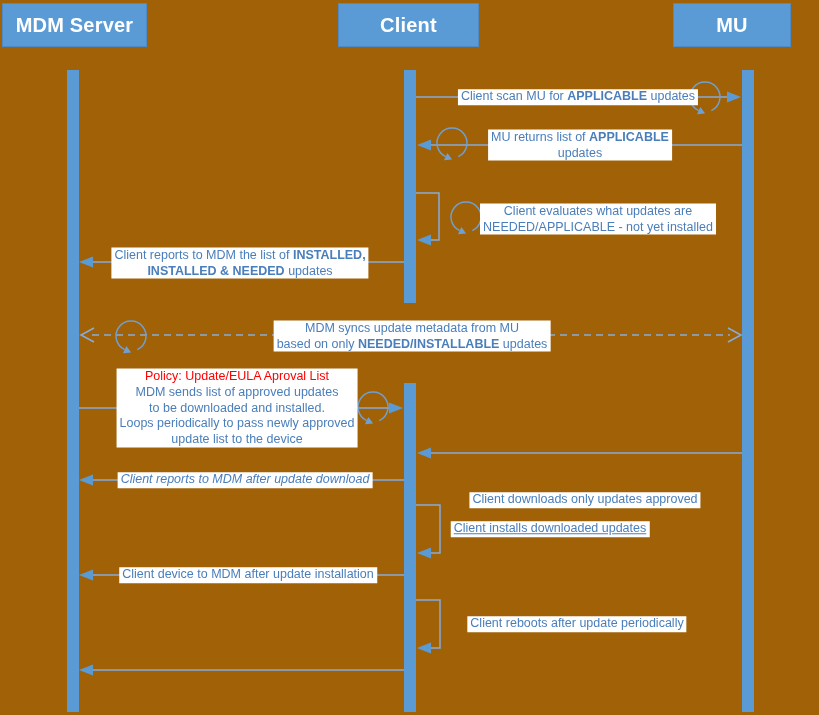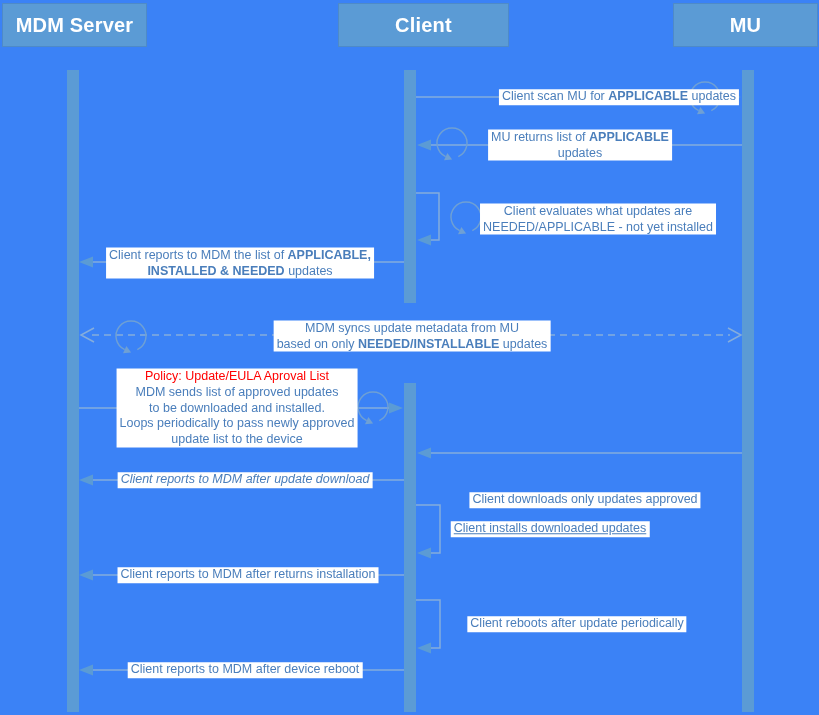--- a/index.html
+++ b/index.html
@@ -3,45 +3,45 @@
 <meta charset="utf-8">
 <style>
   :root{
     --accent:#5B9BD5;
     --line:#85ADDC;
     --text:#4A7EBB;
     --red:#FF0000;
   }
   html,body{margin:0;padding:0;background:#fff;}
   #canvas{
-    position:relative;width:819px;height:715px;background:#3b82f6;overflow:hidden;
+    position:relative;width:819px;height:715px;background:#a16207;overflow:hidden;
     font-family:"Liberation Sans",sans-serif;
   }
   .actor{
     position:absolute;top:3px;height:44px;background:var(--accent);
     border:1px solid #4e8ac8;box-sizing:border-box;
     display:flex;align-items:center;justify-content:center;
     color:#fff;font-weight:bold;font-size:20px;letter-spacing:.2px;
   }
   #actor-mdm{left:2px;width:145px;}
-  #actor-client{left:338px;width:171px;}
-  #actor-mu{left:673px;width:145px;}
+  #actor-client{left:338px;width:141px;}
+  #actor-mu{left:673px;width:118px;}
   .lifeline{position:absolute;width:12px;background:var(--accent);}
   #life-mdm{left:67px;top:70px;height:642px;}
   #life-client-a{left:404px;top:70px;height:233px;}
   #life-client-b{left:404px;top:383px;height:329px;}
   #life-mu{left:742px;top:70px;height:642px;}
   #connectors{position:absolute;left:0;top:0;z-index:2;}
   .lbl{
     position:absolute;z-index:3;transform:translate(-50%,-50%);
     background:#fff;color:var(--text);font-size:12.5px;line-height:15.5px;
     text-align:center;white-space:nowrap;padding:0 3px;
   }
   .lbl .red{color:var(--red);}
-  #lbl-scan{left:578px;top:97px;margin-left:41px;}
+  #lbl-scan{left:578px;top:97px;}
   #lbl-returns{left:580px;top:145px;}
   #lbl-evaluate{left:598px;top:219px;}
   #lbl-report1{left:240px;top:263px;}
   #lbl-sync{left:412px;top:336px;}
   #lbl-policy{left:237px;top:408px;line-height:15.8px;}
   #lbl-download{left:585px;top:456px;margin-top:44px;}
   #lbl-report2{left:245px;top:480px;font-style:italic;}
   #lbl-install{left:550px;top:529px;text-decoration:underline;}
   #lbl-report3{left:248px;top:575px;}
   #lbl-reboot{left:577px;top:624px;}
@@ -127,21 +127,21 @@
     <div><span>Client evaluates what updates are</span></div>
     <div><span>NEEDED/APPLICABLE - not yet installed</span></div>
   </div>
 
   <div class="lbl" id="lbl-returns">
     <div><span>MU returns list of </span><b>APPLICABLE</b></div>
     <div><span>updates</span></div>
   </div>
 
   <div class="lbl" id="lbl-report1">
-    <div><span>Client reports to MDM the list of </span><b>APPLICABLE,</b></div>
+    <div><span>Client reports to MDM the list of </span><b>INSTALLED,</b></div>
     <div><b>INSTALLED &amp; NEEDED</b><span> updates</span></div>
   </div>
 
   <div class="lbl" id="lbl-policy">
     <div class="red">Policy: Update/EULA Aproval List</div>
     <div>MDM sends list of approved updates</div>
     <div>to be downloaded and installed.</div>
     <div>Loops periodically to pass newly approved</div>
     <div>update list to the device</div>
   </div>
@@ -157,24 +157,21 @@
 
   <div class="lbl" id="lbl-report2">
     <div><span>Client reports to MDM after update download</span></div>
   </div>
 
   <div class="lbl" id="lbl-install">
     <div><span>Client installs downloaded updates</span></div>
   </div>
 
   <div class="lbl" id="lbl-report3">
-    <div><span>Client reports to MDM after returns installation</span></div>
+    <div><span>Client device to MDM after update installation</span></div>
   </div>
 
   <div class="lbl" id="lbl-reboot">
     <div><span>Client reboots after update periodically</span></div>
   </div>
 
-  <div class="lbl" id="lbl-report4">
-    <div><span>Client reports to MDM after device reboot</span></div>
-  </div>
 
 </div>
 
 </body></html>

